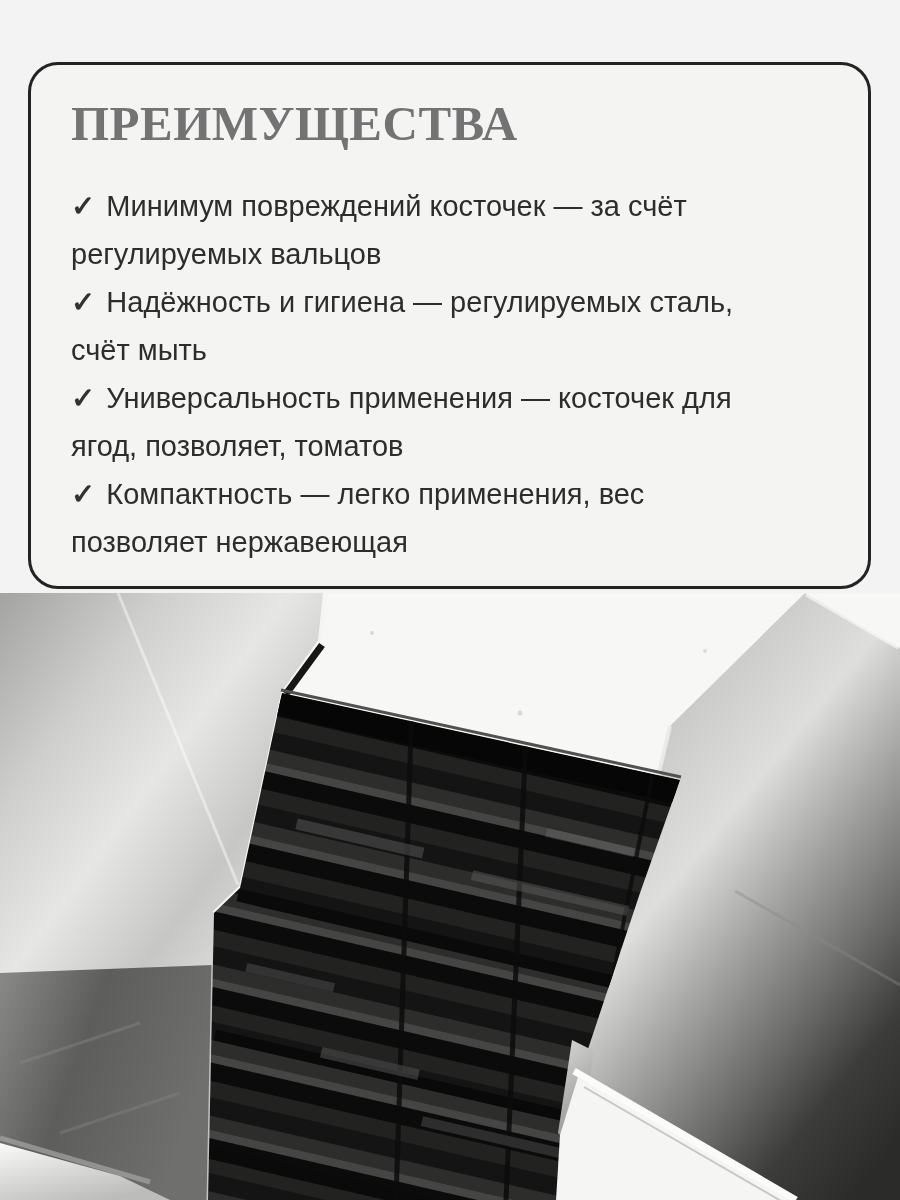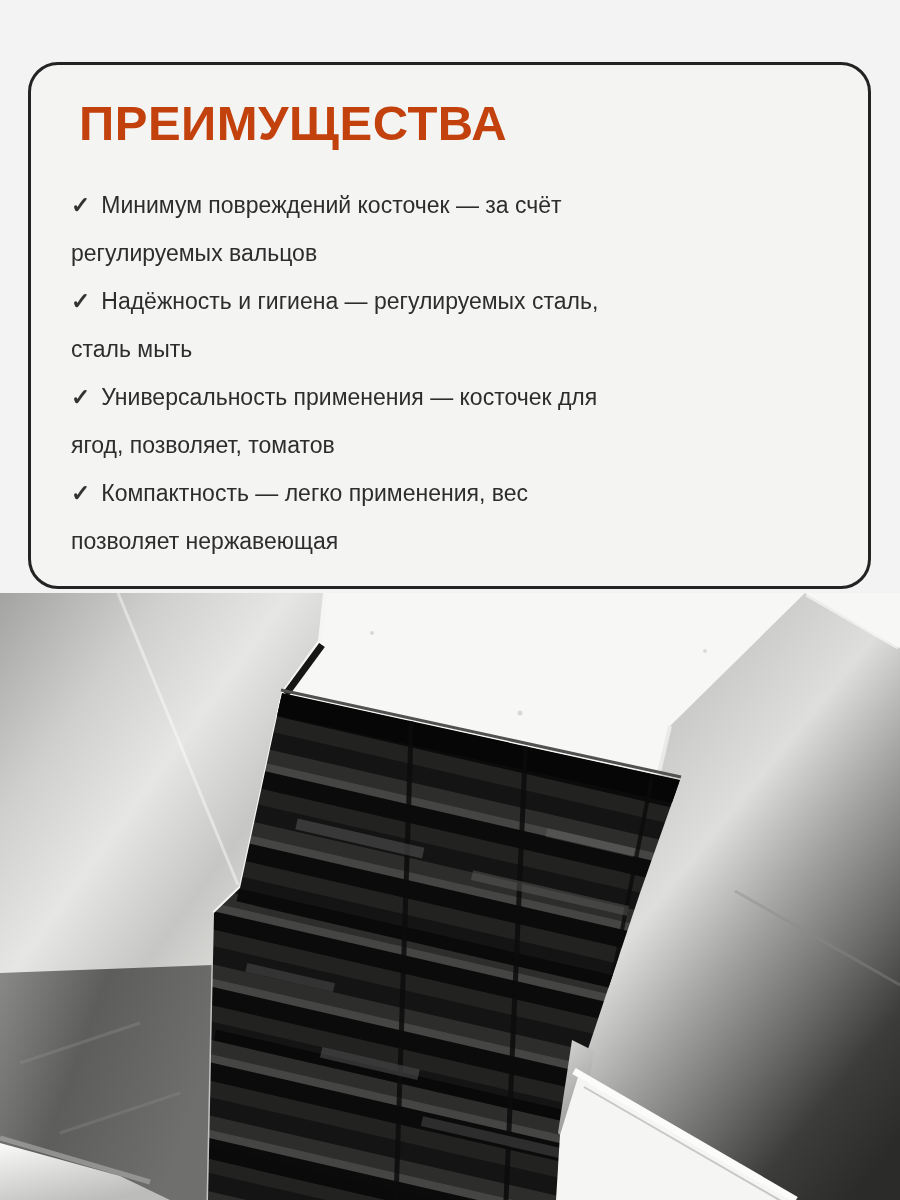--- a/index.html
+++ b/index.html
@@ -12,45 +12,45 @@
   .card{
     position:absolute;left:28px;top:62px;
     width:843px;height:527px;
     box-sizing:border-box;
     border:3px solid #232323;
     border-radius:30px;
     background:#f4f4f3;
     padding:30px 0 0 40px;
   }
   .card-title{
-    margin:0 0 30px 8px;
+    margin:0 0 30px 0;
     font-size:49px;font-weight:bold;
-    color:#c2410c;letter-spacing:.5px;
+    color:#737373;letter-spacing:.5px;font-family:Liberation Serif, serif;
   }
   .items{
     width:725px;
-    font-size:23px;line-height:48px;
+    font-size:29px;line-height:48px;
     color:#2d2d2d;
   }
   .items p{margin:0}
   .check{font-weight:bold;margin-right:11px;color:#333}
   .photo{
     position:absolute;left:0;top:593px;
     width:900px;height:607px;
   }
   .photo svg{display:block}
 </style>
 </head>
 <body>
 
 <div class="card">
   <h1 class="card-title">ПРЕИМУЩЕСТВА</h1>
   <div class="items">
     <p><span class="check">✓</span><span>Минимум повреждений косточек — за счёт</span><br><span>регулируемых вальцов</span></p>
-    <p><span class="check">✓</span><span>Надёжность и гигиена — регулируемых сталь,</span><br><span>сталь мыть</span></p>
+    <p><span class="check">✓</span><span>Надёжность и гигиена — регулируемых сталь,</span><br><span>счёт мыть</span></p>
     <p><span class="check">✓</span><span>Универсальность применения — косточек для</span><br><span>ягод, позволяет, томатов</span></p>
     <p><span class="check">✓</span><span>Компактность — легко применения, вес</span><br><span>позволяет нержавеющая</span></p>
   </div>
 </div>
 
 <div class="photo">
   <svg width="900" height="607" viewBox="0 0 900 607" xmlns="http://www.w3.org/2000/svg">
     <defs>
       <linearGradient id="gL" x1="0" y1="0" x2="0.62" y2="0.85">
         <stop offset="0" stop-color="#a3a3a2"></stop>

